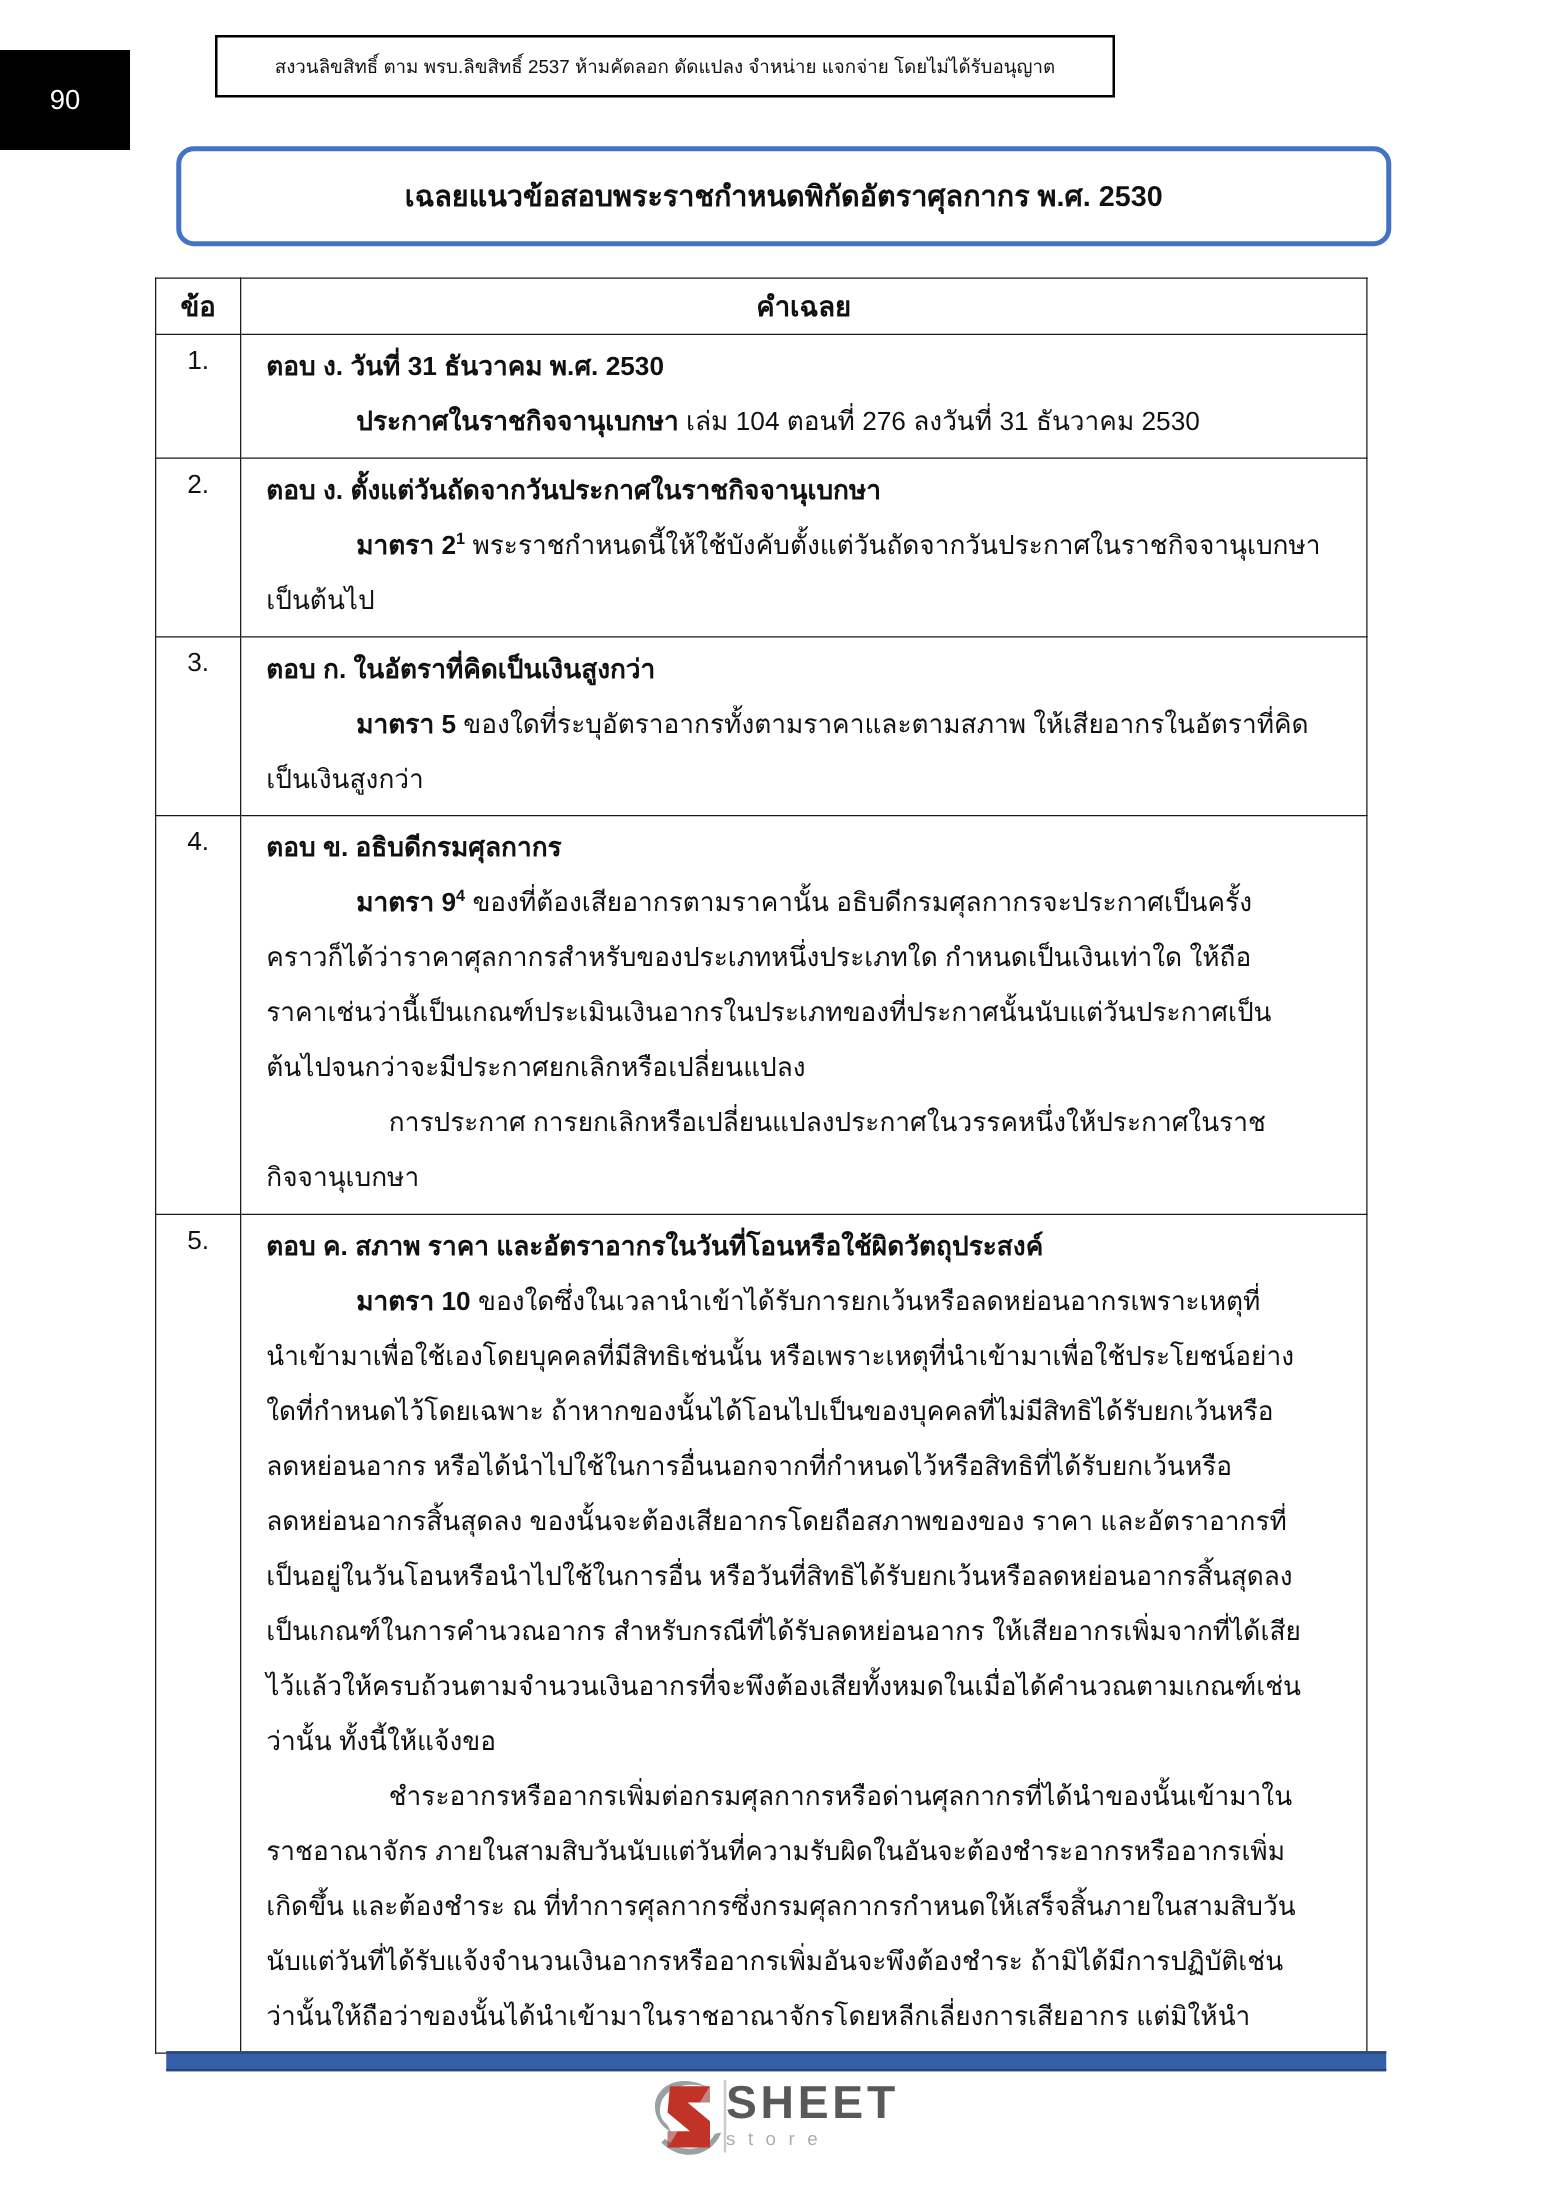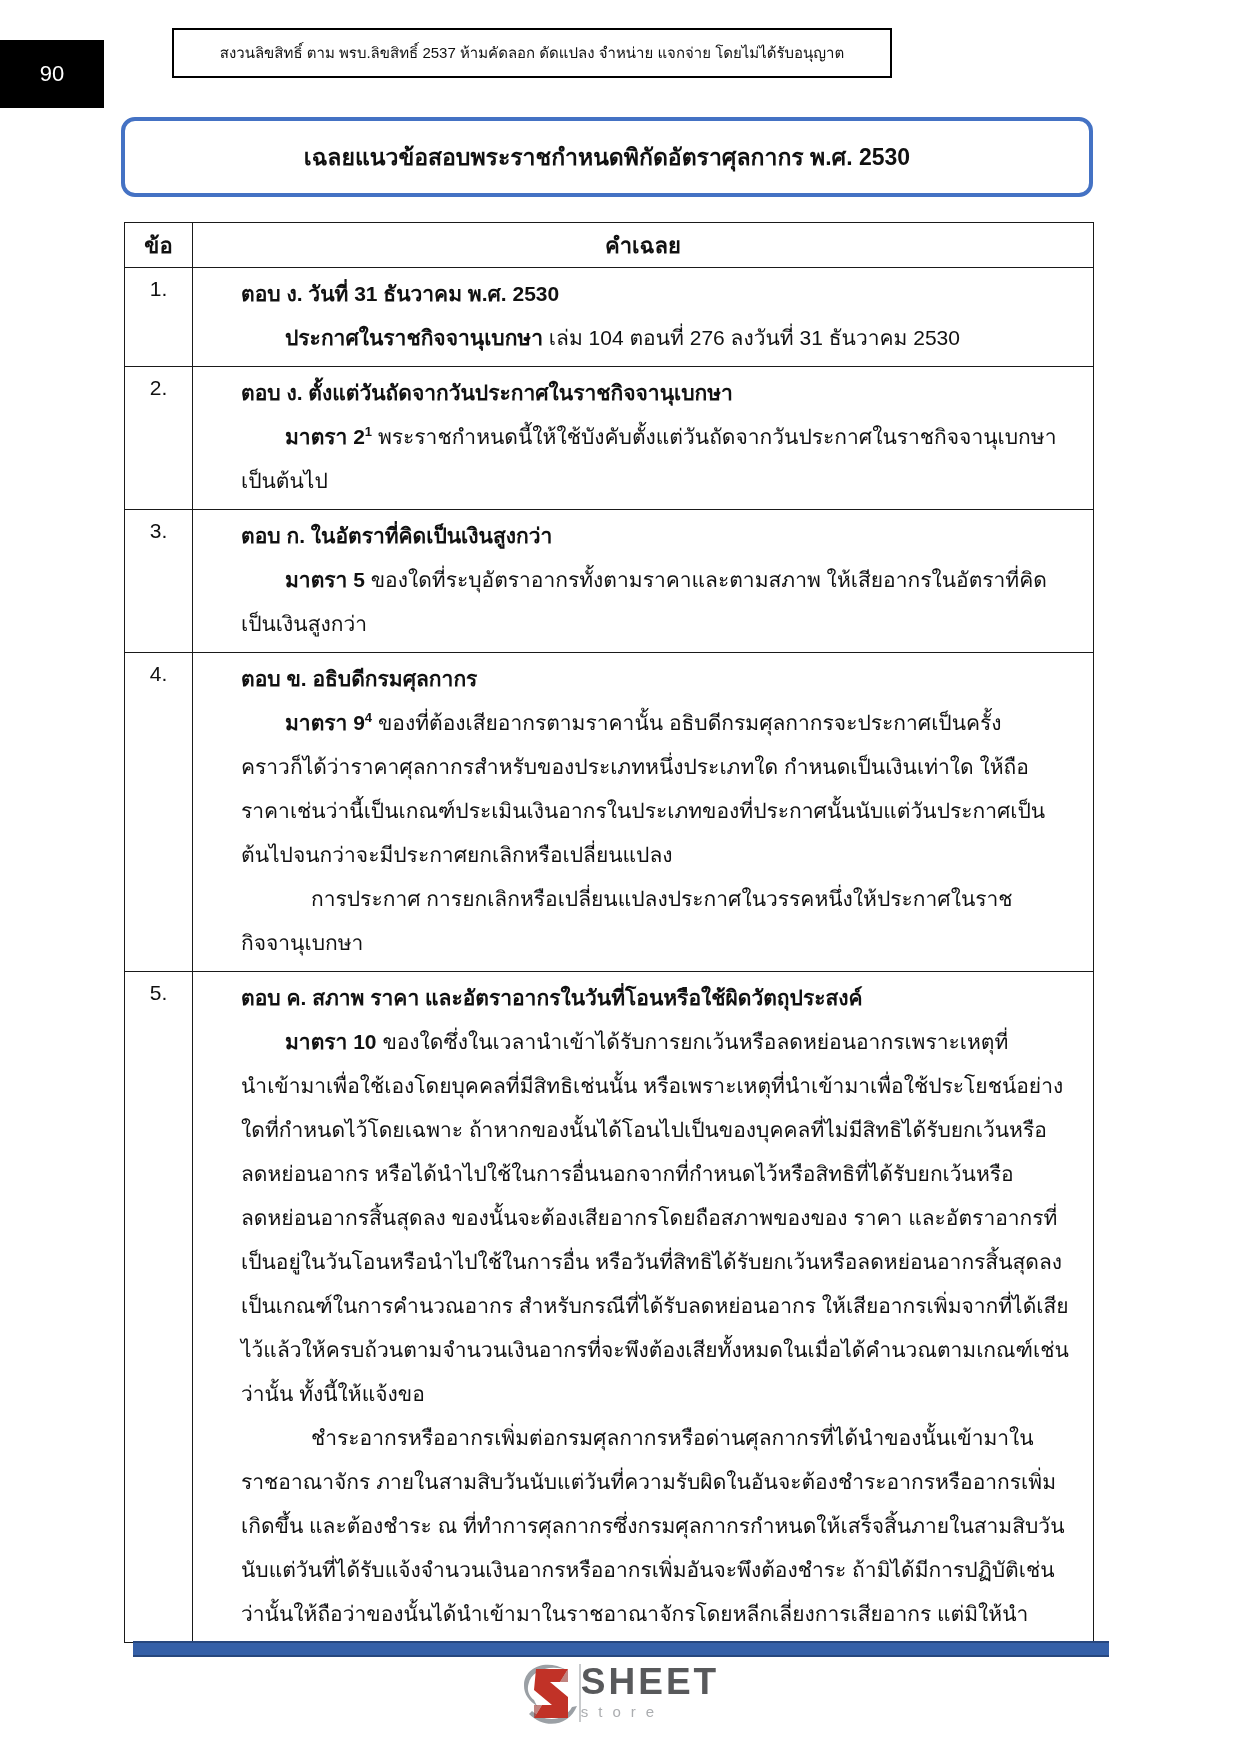--- a/index.html
+++ b/index.html
@@ -3,33 +3,33 @@
 <meta charset="utf-8">
 <style>
   html,body{margin:0;padding:0;}
   body{
     width:1240px;height:1755px;position:relative;background:#ffffff;
     font-family:"Liberation Sans","DejaVu Sans",sans-serif;color:#111;
     overflow:hidden;
   }
   
   .pagenum{
-    position:absolute;left:0;top:40px;width:104px;height:68px;background:#000;
+    position:absolute;left:0;top:40px;width:104px;height:80px;background:#000;
     color:#fff;display:flex;align-items:center;justify-content:center;
     font-size:22px;
   }
   
   .copyright{
     position:absolute;left:172px;top:28px;width:716px;height:46px;
     border:2px solid #000;display:flex;align-items:center;justify-content:center;
     font-size:15px;white-space:nowrap;
   }
   
   .titlebox{
-    position:absolute;left:121px;top:117px;width:964px;height:72px;
+    position:absolute;left:141px;top:117px;width:964px;height:72px;
     border:4px solid var(--accent-blue,#4472C4);border-radius:14px;
     display:flex;align-items:center;justify-content:center;
     font-size:23px;font-weight:bold;
   }
   
   table.answers{
     position:absolute;left:124px;top:222px;width:970px;
     border-collapse:collapse;table-layout:fixed;
   }
   table.answers th,table.answers td{
@@ -40,21 +40,21 @@
     font-size:22px;font-weight:bold;text-align:center;
     height:42px;vertical-align:middle;
   }
   td.no-cell{
     text-align:center;font-size:21px;padding-top:9px;
   }
   td.ans-cell{padding:4px 10px 6px 20px;}
   .line{font-size:21px;line-height:44px;min-height:44px;white-space:nowrap;}
   .line b{font-weight:bold;}
   .line sup{font-size:13px;font-weight:bold;vertical-align:super;line-height:0;}
-  .ind0{padding-left:0;margin-left:28px;}
+  .ind0{padding-left:0;}
   .ind1{padding-left:72px;}
   .ind2{padding-left:98px;}
   
   .bluebar{
     position:absolute;left:133px;top:1641px;width:976px;height:12px;
     background:var(--bar-blue,#3560A8);
     border-top:2px solid #27477E;border-bottom:2px solid #27477E;
   }
   
   .logo{

